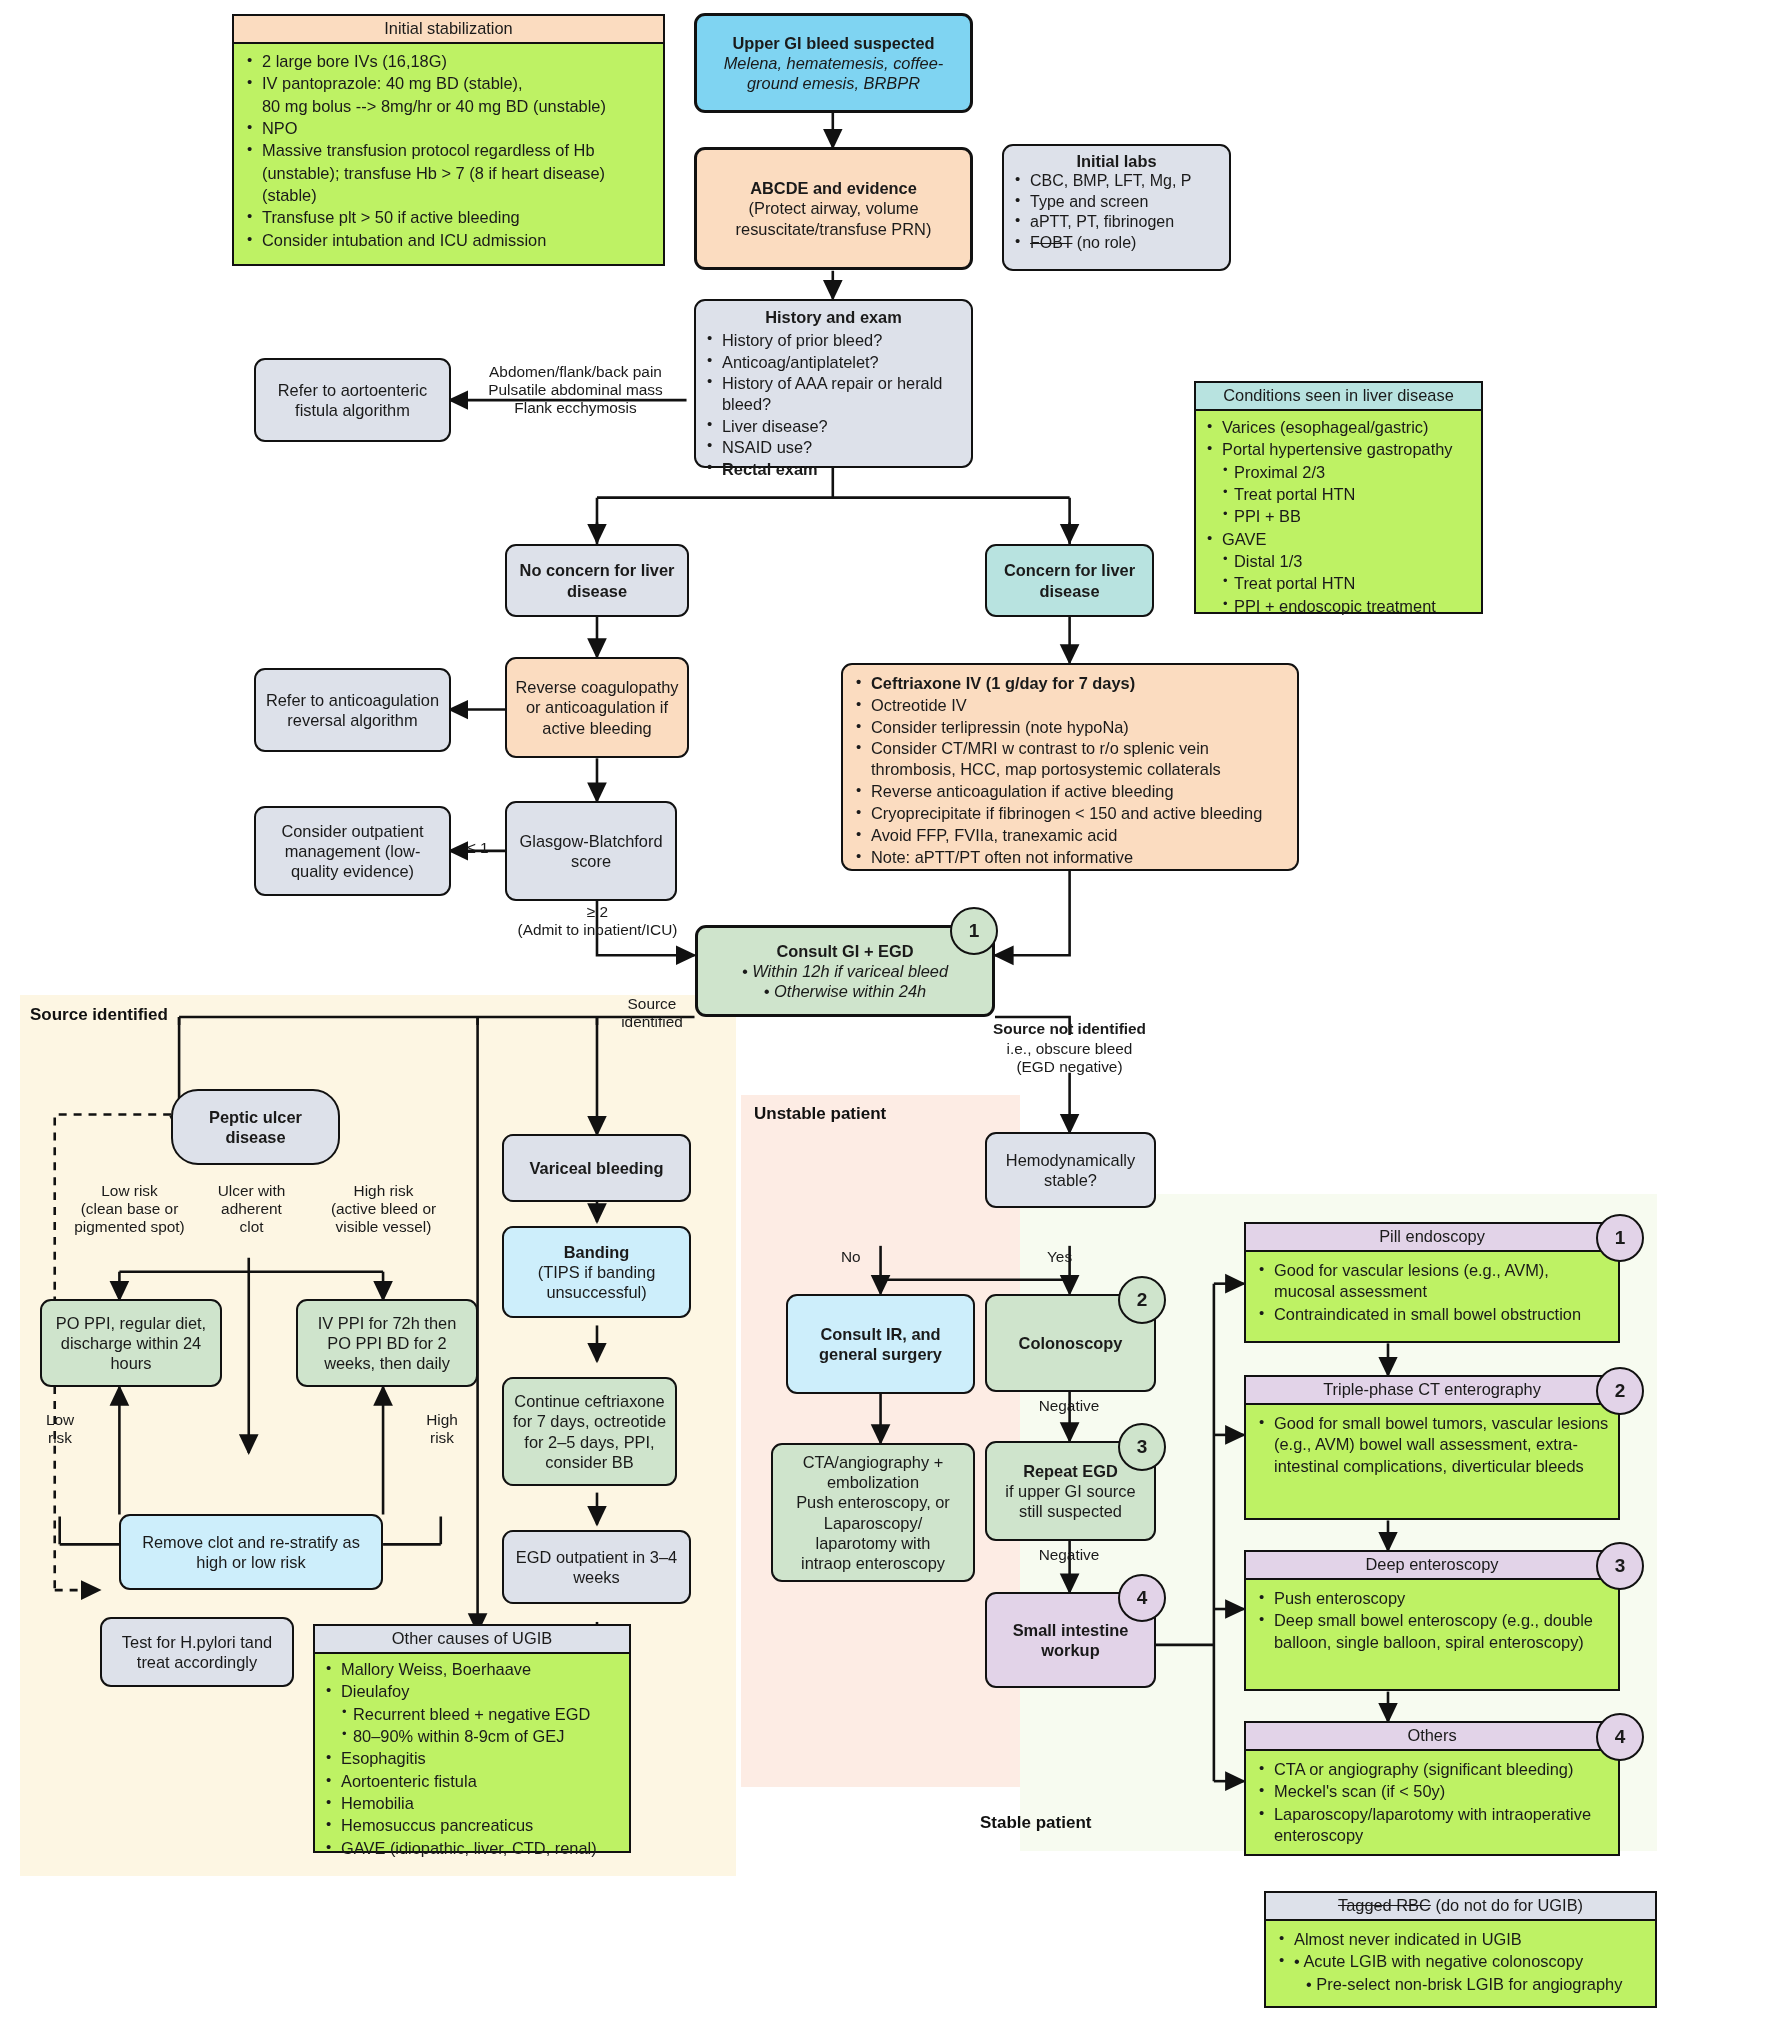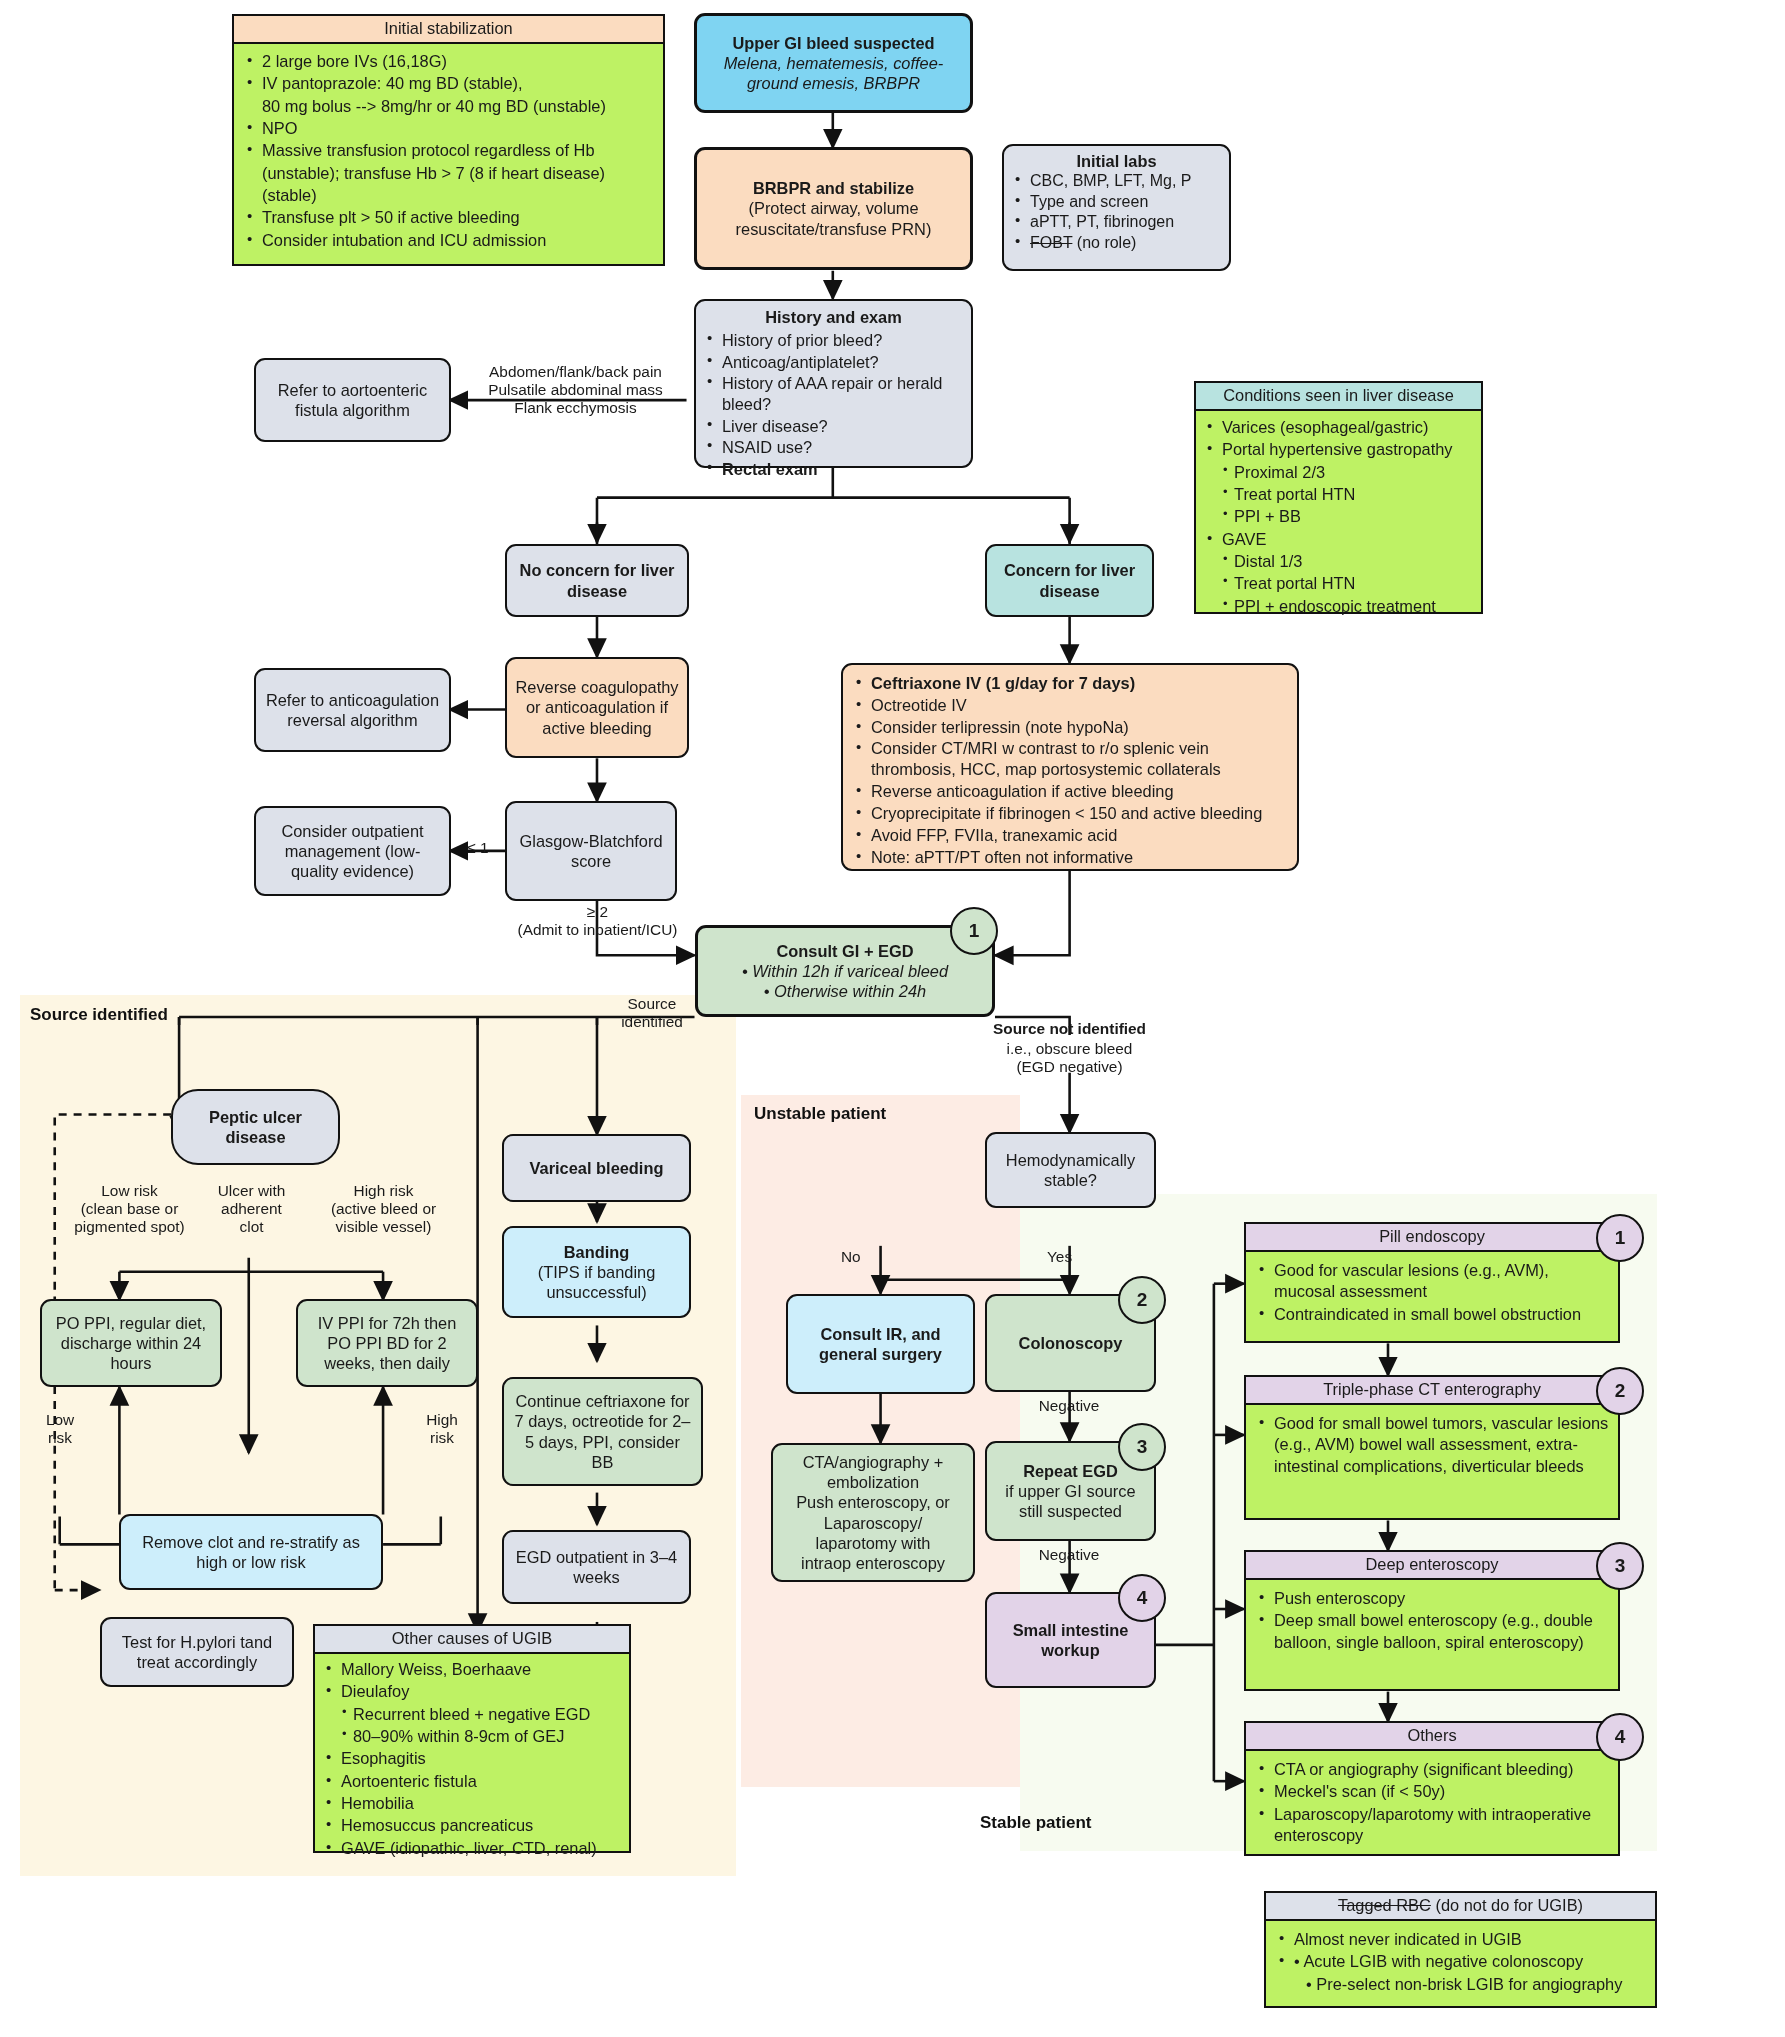--- a/index.html
+++ b/index.html
@@ -253,21 +253,21 @@
       </ul>
     </div>
   </div>
 
   <div class="node c-blue thick" style="left:694px; top:13px; width:279px; height:100px;">
     <div class="ttl">Upper GI bleed suspected</div>
     <div class="subi">Melena, hematemesis, coffee-ground emesis, BRBPR</div>
   </div>
 
   <div class="node c-peach thick" style="left:694px; top:147px; width:279px; height:123px;">
-    <div class="ttl">BRBPR and stabilize</div>
+    <div class="ttl">ABCDE and evidence</div>
     <div class="sub">(Protect airway, volume resuscitate/transfuse PRN)</div>
   </div>
 
   <div class="node c-grey" style="left:1002px; top:144px; width:229px; height:127px; align-items:stretch; justify-content:flex-start; padding:5px 6px;">
     <div class="ttl" style="text-align:center; width:100%;">Initial labs</div>
     <ul class="bl" style="font-size:16px; text-align:left;">
       <li>CBC, BMP, LFT, Mg, P</li>
       <li>Type and screen</li>
       <li>aPTT, PT, fibrinogen</li>
       <li><span class="strike">FOBT</span> (no role)</li>
@@ -402,21 +402,21 @@
 
   <div class="node c-grey" style="left:502px; top:1134px; width:189px; height:68px;">
     <div class="ttl">Variceal bleeding</div>
   </div>
 
   <div class="node c-ltblue" style="left:502px; top:1226px; width:189px; height:92px;">
     <div class="ttl">Banding</div>
     <div class="sub">(TIPS if banding unsuccessful)</div>
   </div>
 
-  <div class="node c-green" style="left:502px; top:1377px; width:201px; height:109px;">
+  <div class="node c-green" style="left:502px; top:1377px; width:175px; height:109px;">
     <div class="sub">Continue ceftriaxone for 7 days, octreotide for 2–5 days, PPI, consider BB</div>
   </div>
 
   <div class="node c-grey" style="left:502px; top:1530px; width:189px; height:74px;">
     <div class="sub">EGD outpatient in 3–4 weeks</div>
   </div>
 
   <div class="panel" style="left:313px; top:1624px; width:318px; height:229px;">
     <div class="panel-head ph-grey">Other causes of UGIB</div>
     <div class="panel-body" style="padding:5px 6px 4px 6px;">

